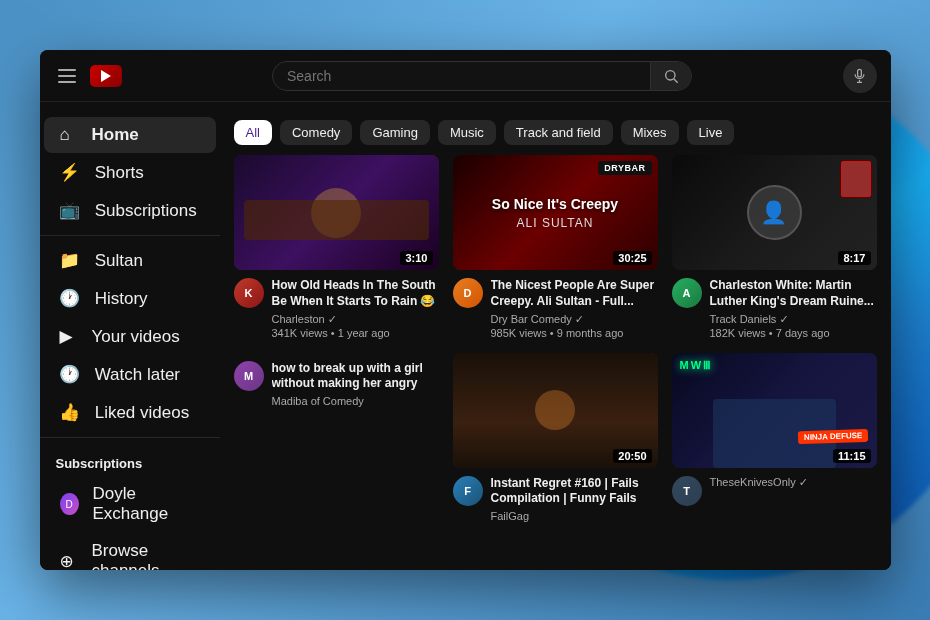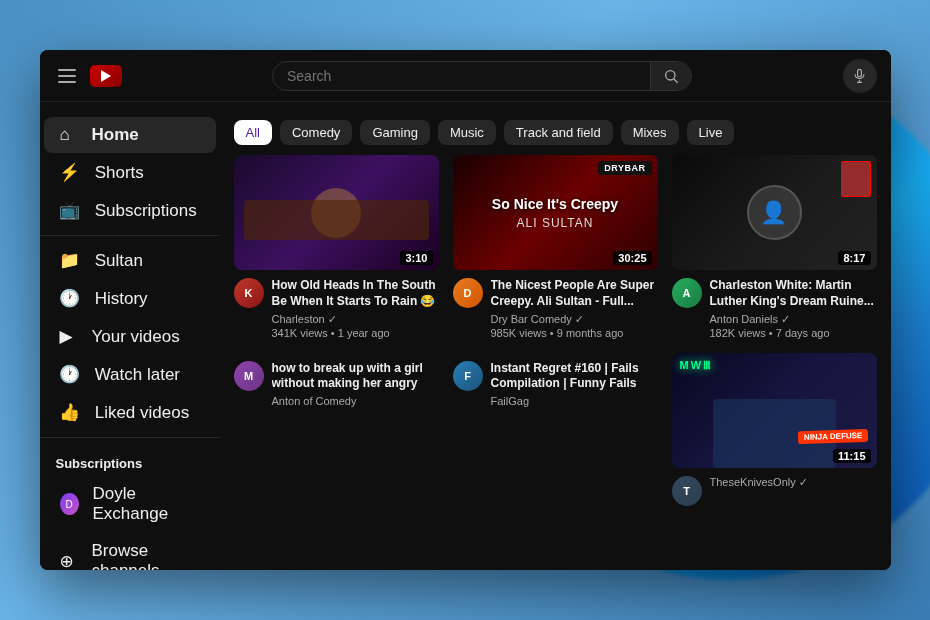--- a/index.html
+++ b/index.html
@@ -377,37 +377,43 @@
             <div style="position:absolute;inset:0;background:linear-gradient(135deg,#0a0a0a,#1a1a1a,#222);display:flex;align-items:center;justify-content:center;">
               <div style="width:55px;height:55px;border-radius:50%;background:rgba(60,60,60,0.8);border:2px solid #555;display:flex;align-items:center;justify-content:center;font-size:22px;color:#fff;">👤</div>
               <div style="position:absolute;right:6px;top:6px;width:30px;height:36px;background:rgba(180,50,50,0.8);border:1px solid #f00;border-radius:2px;"></div>
             </div>
             <div class="duration-badge">8:17</div>
           </div>
           <div class="video-meta">
             <div class="avatar-sm av3">A</div>
             <div class="video-info">
               <div class="video-title">Charleston White: Martin Luther King's Dream Ruine...</div>
-              <div class="video-channel">Anton Daniels ✓</div>
+              <div class="video-channel">Track Daniels ✓</div>
               <div class="video-stats">182K views • 7 days ago</div>
             </div>
           </div>
         </div>
 
         <div class="video-card">
           <div class="video-meta">
             <div class="avatar-sm av4">M</div>
             <div class="video-info">
               <div class="video-title">how to break up with a girl without making her angry</div>
-              <div class="video-channel">Anton of Comedy</div>
-            </div>
-          </div>
-        </div>
-
-        <div class="video-card">
+              <div class="video-channel">Madiba of Comedy</div>
+            </div>
+          </div>
+        </div>
+
+        <div class="video-card">
+          <div class="thumbnail-wrap thumb-v5">
+            <div style="position:absolute;inset:0;background:linear-gradient(180deg,#1a1008 0%,#3a2010 60%,#1a1008 100%);display:flex;align-items:center;justify-content:center;">
+              <div style="width:40px;height:40px;border-radius:50%;background:rgba(255,150,50,0.3);"></div>
+            </div>
+            <div class="duration-badge">20:50</div>
+          </div>
           <div class="video-meta">
             <div class="avatar-sm av5">F</div>
             <div class="video-info">
               <div class="video-title">Instant Regret #160 | Fails Compilation | Funny Fails</div>
               <div class="video-channel">FailGag</div>
             </div>
           </div>
         </div>
 
         <div class="video-card">

